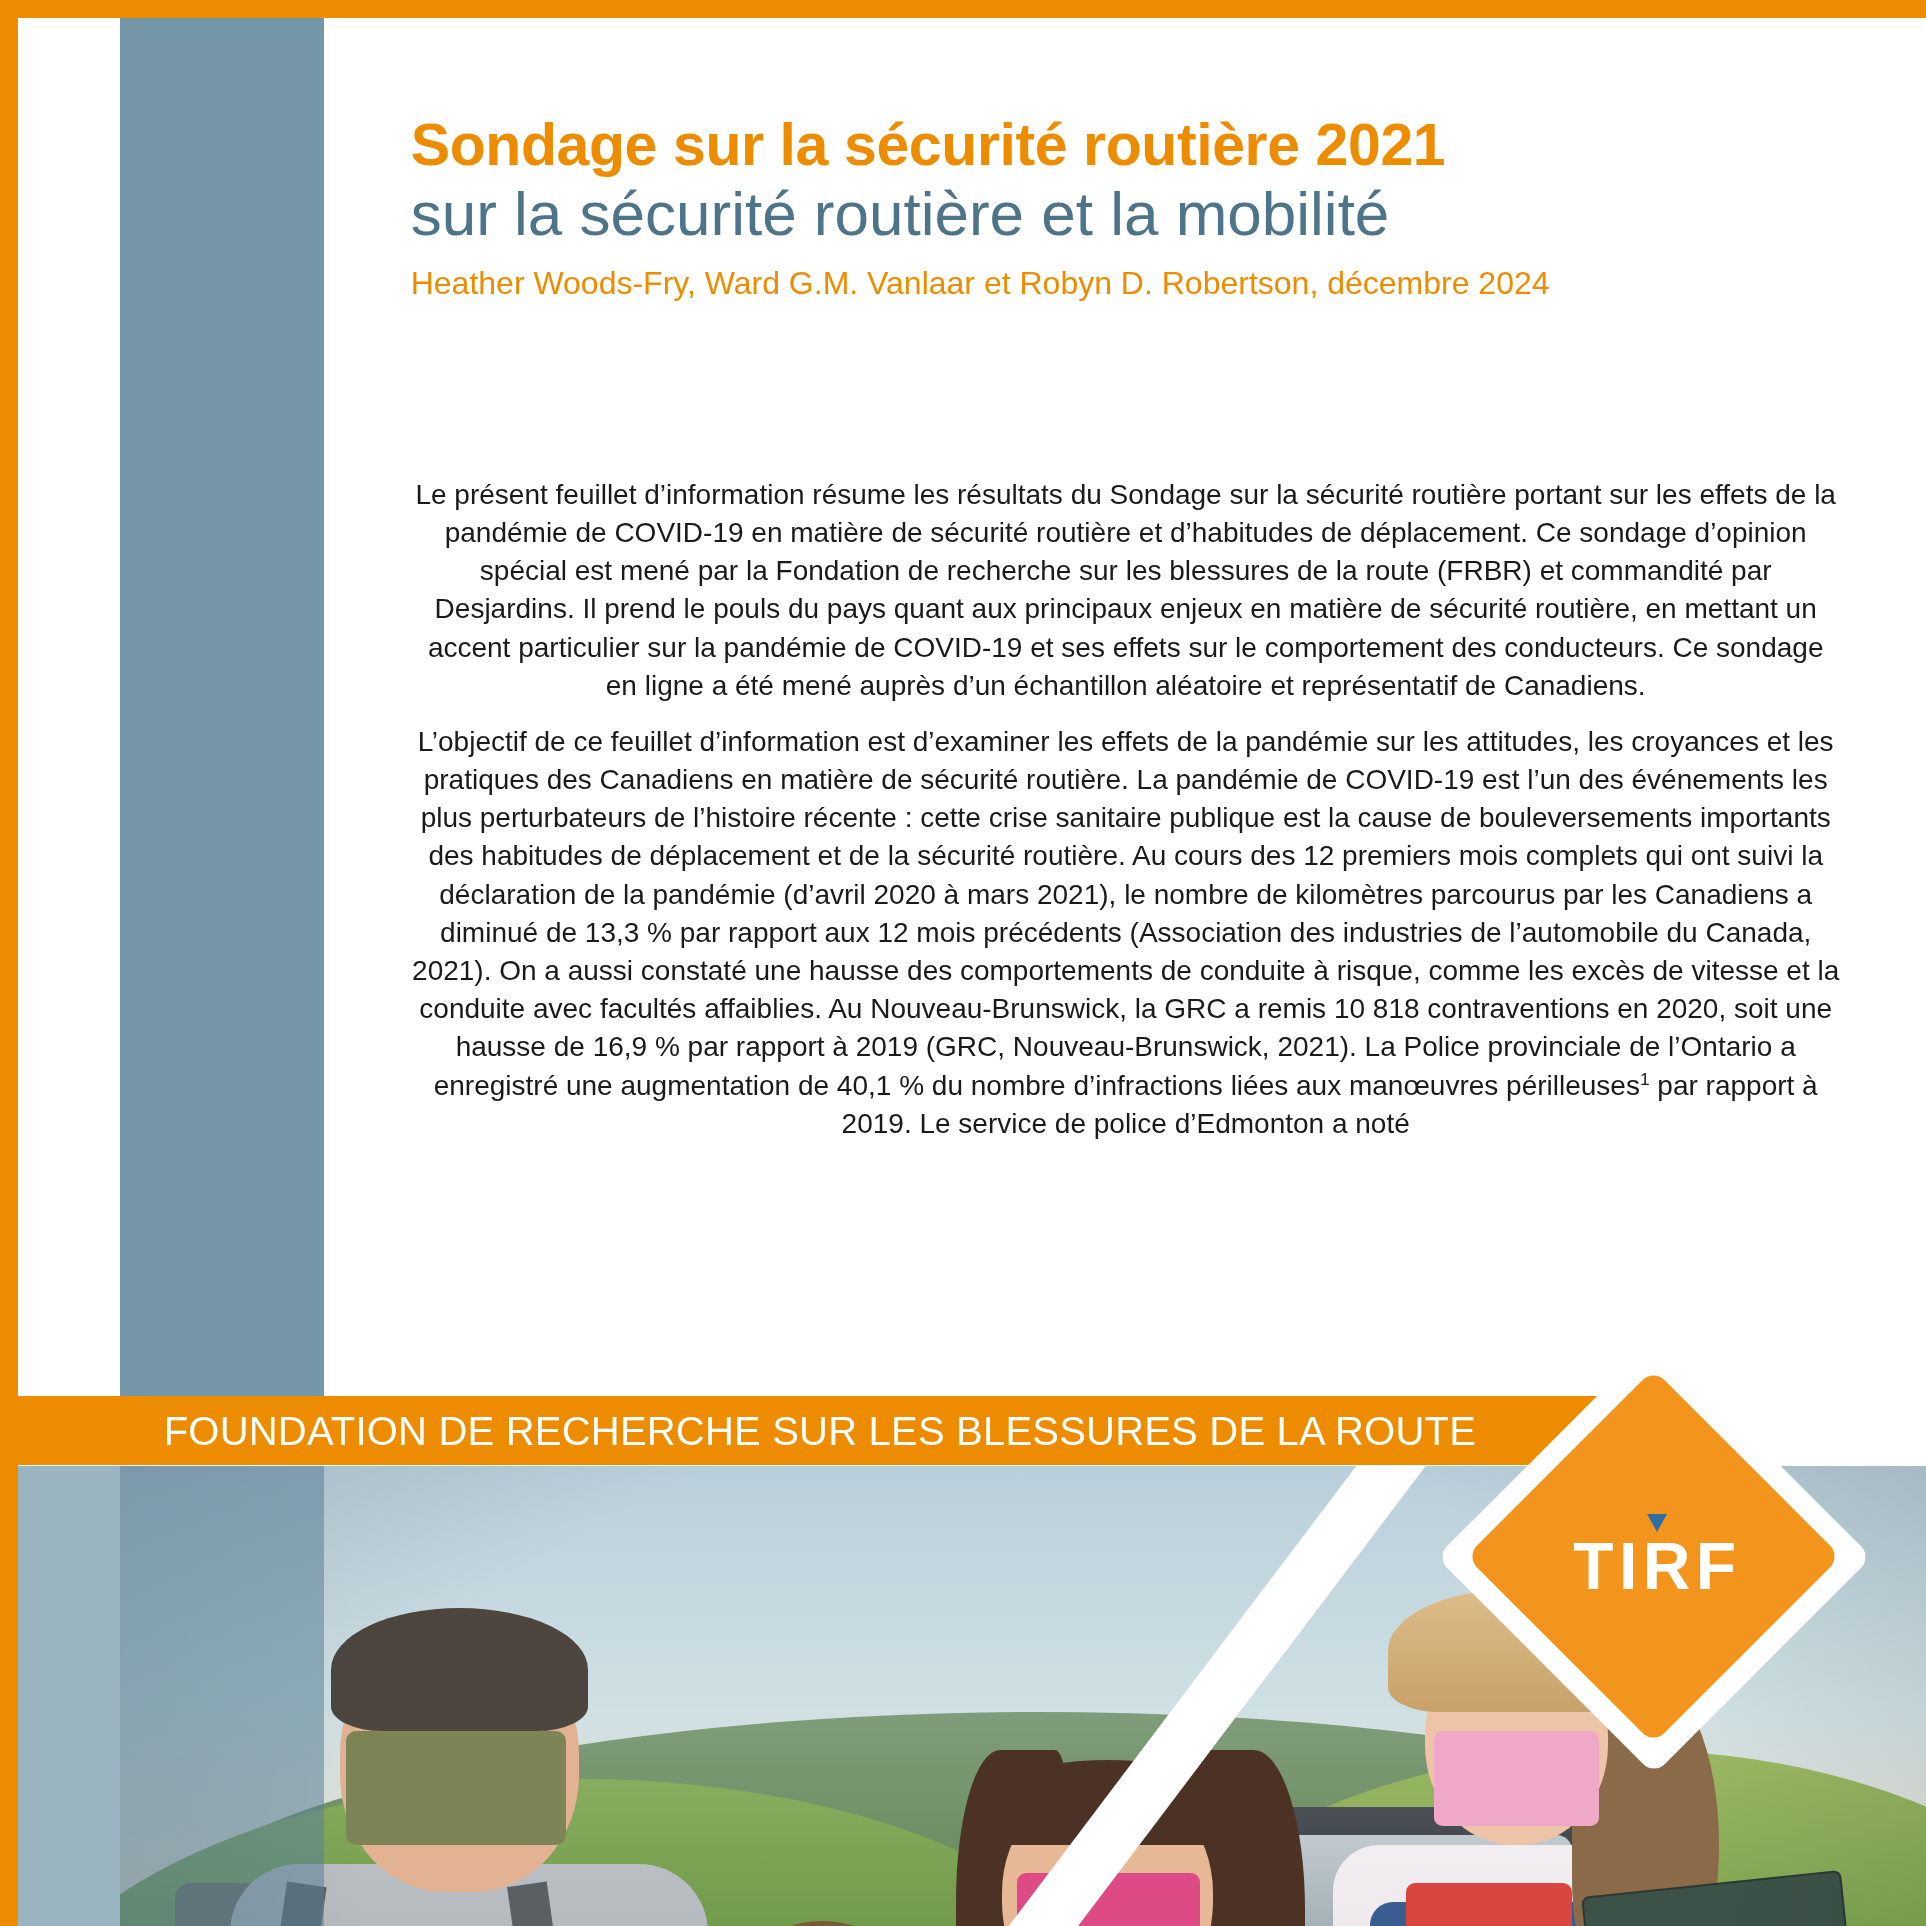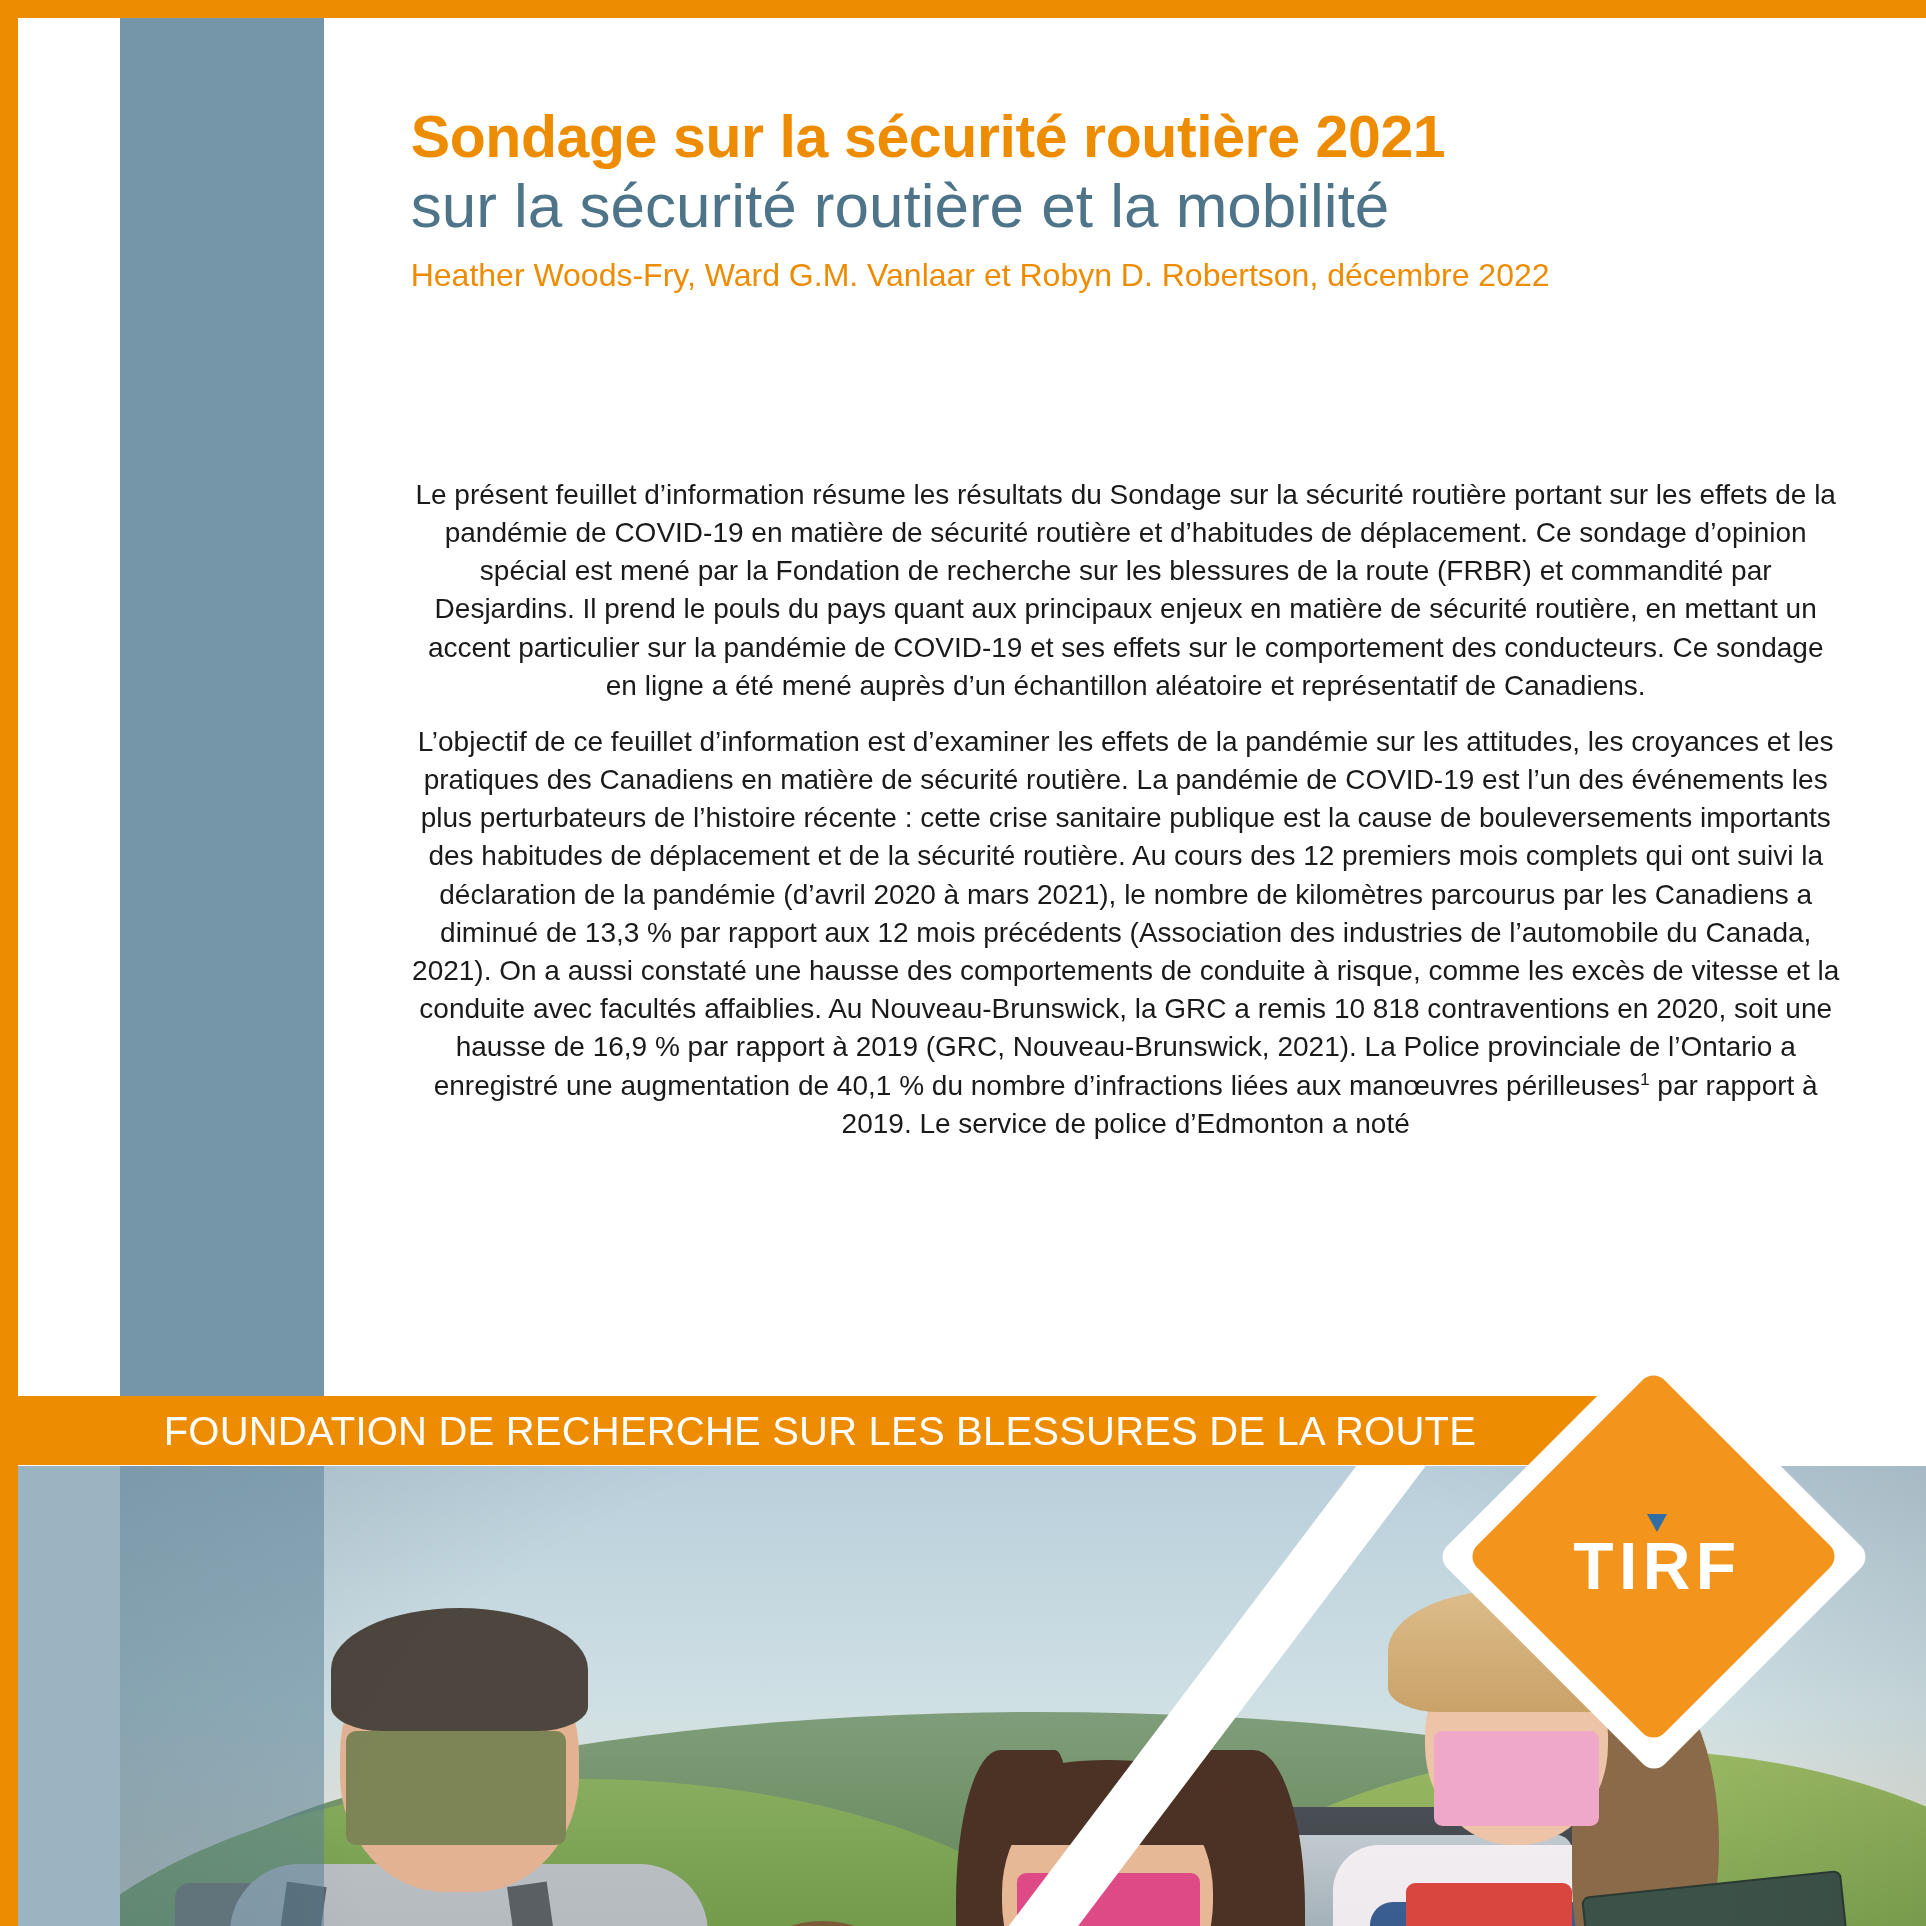--- a/index.html
+++ b/index.html
@@ -47,21 +47,21 @@
     top: 1448px;
     width: 204px;
     height: 404px;
     background: #7595A8;
   }
 
   
   #header {
     position: absolute;
     left: 393px;
-    top: 0;
+    top: 8px;
     width: 1437px;
   }
   .title-main {
     color: #EE8C00;
     font-size: 59px;
     font-weight: bold;
     letter-spacing: -0.4px;
     line-height: 1.05;
     margin: 0;
     padding-top: 89px;
@@ -357,21 +357,21 @@
 
 <div id="page">
   <div id="page-inner">
 
     <div id="left-bar"></div>
     <div id="left-bar-lower"></div>
 
     <div id="header">
       <h1 class="title-main">Sondage sur la sécurité routière 2021</h1>
       <div class="title-sub2">sur la sécurité routière et la mobilité</div>
-      <div class="authors">Heather Woods-Fry, Ward G.M. Vanlaar et Robyn D. Robertson, décembre 2022</div>
+      <div class="authors">Heather Woods-Fry, Ward G.M. Vanlaar et Robyn D. Robertson, décembre 2024</div>
     </div>
 
     <div id="body-text">
       <p>Le présent feuillet d’information résume les résultats du Sondage sur la sécurité routière portant sur les effets de la pandémie de COVID-19 en matière de sécurité routière et d’habitudes de déplacement. Ce sondage d’opinion spécial est mené par la Fondation de recherche sur les blessures de la route (FRBR) et commandité par Desjardins. Il prend le pouls du pays quant aux principaux enjeux en matière de sécurité routière, en mettant un accent particulier sur la pandémie de COVID-19 et ses effets sur le comportement des conducteurs. Ce sondage en ligne a été mené auprès d’un échantillon aléatoire et représentatif de Canadiens.</p>
       <p><span>L’objectif de ce feuillet d’information est d’examiner les effets de la pandémie sur les attitudes, les croyances et les pratiques des Canadiens en matière de sécurité routière. La pandémie de COVID-19 est l’un des événements les plus perturbateurs de l’histoire récente : cette crise sanitaire publique est la cause de bouleversements importants des habitudes de déplacement et de la sécurité routière. Au cours des 12 premiers mois complets qui ont suivi la déclaration de la pandémie (d’avril 2020 à mars 2021), le nombre de kilomètres parcourus par les Canadiens a diminué de 13,3 % par rapport aux 12 mois précédents (Association des industries de l’automobile du Canada, 2021). On a aussi constaté une hausse des comportements de conduite à risque, comme les excès de vitesse et la conduite avec facultés affaiblies. Au Nouveau-Brunswick, la GRC a remis 10 818 contraventions en 2020, soit une hausse de 16,9 % par rapport à 2019 (GRC, Nouveau-Brunswick, 2021). La Police provinciale de l’Ontario a enregistré une augmentation de 40,1 % du nombre d’infractions liées aux manœuvres périlleuses</span><sup class="fn">1</sup><span> par rapport à 2019. Le service de police d’Edmonton a noté</span></p>
     </div>
 
     <div id="org-banner"></div>
     <div id="org-banner-slant"></div>
     <div id="org-banner-text">FOUNDATION DE RECHERCHE SUR LES BLESSURES DE LA ROUTE</div>

